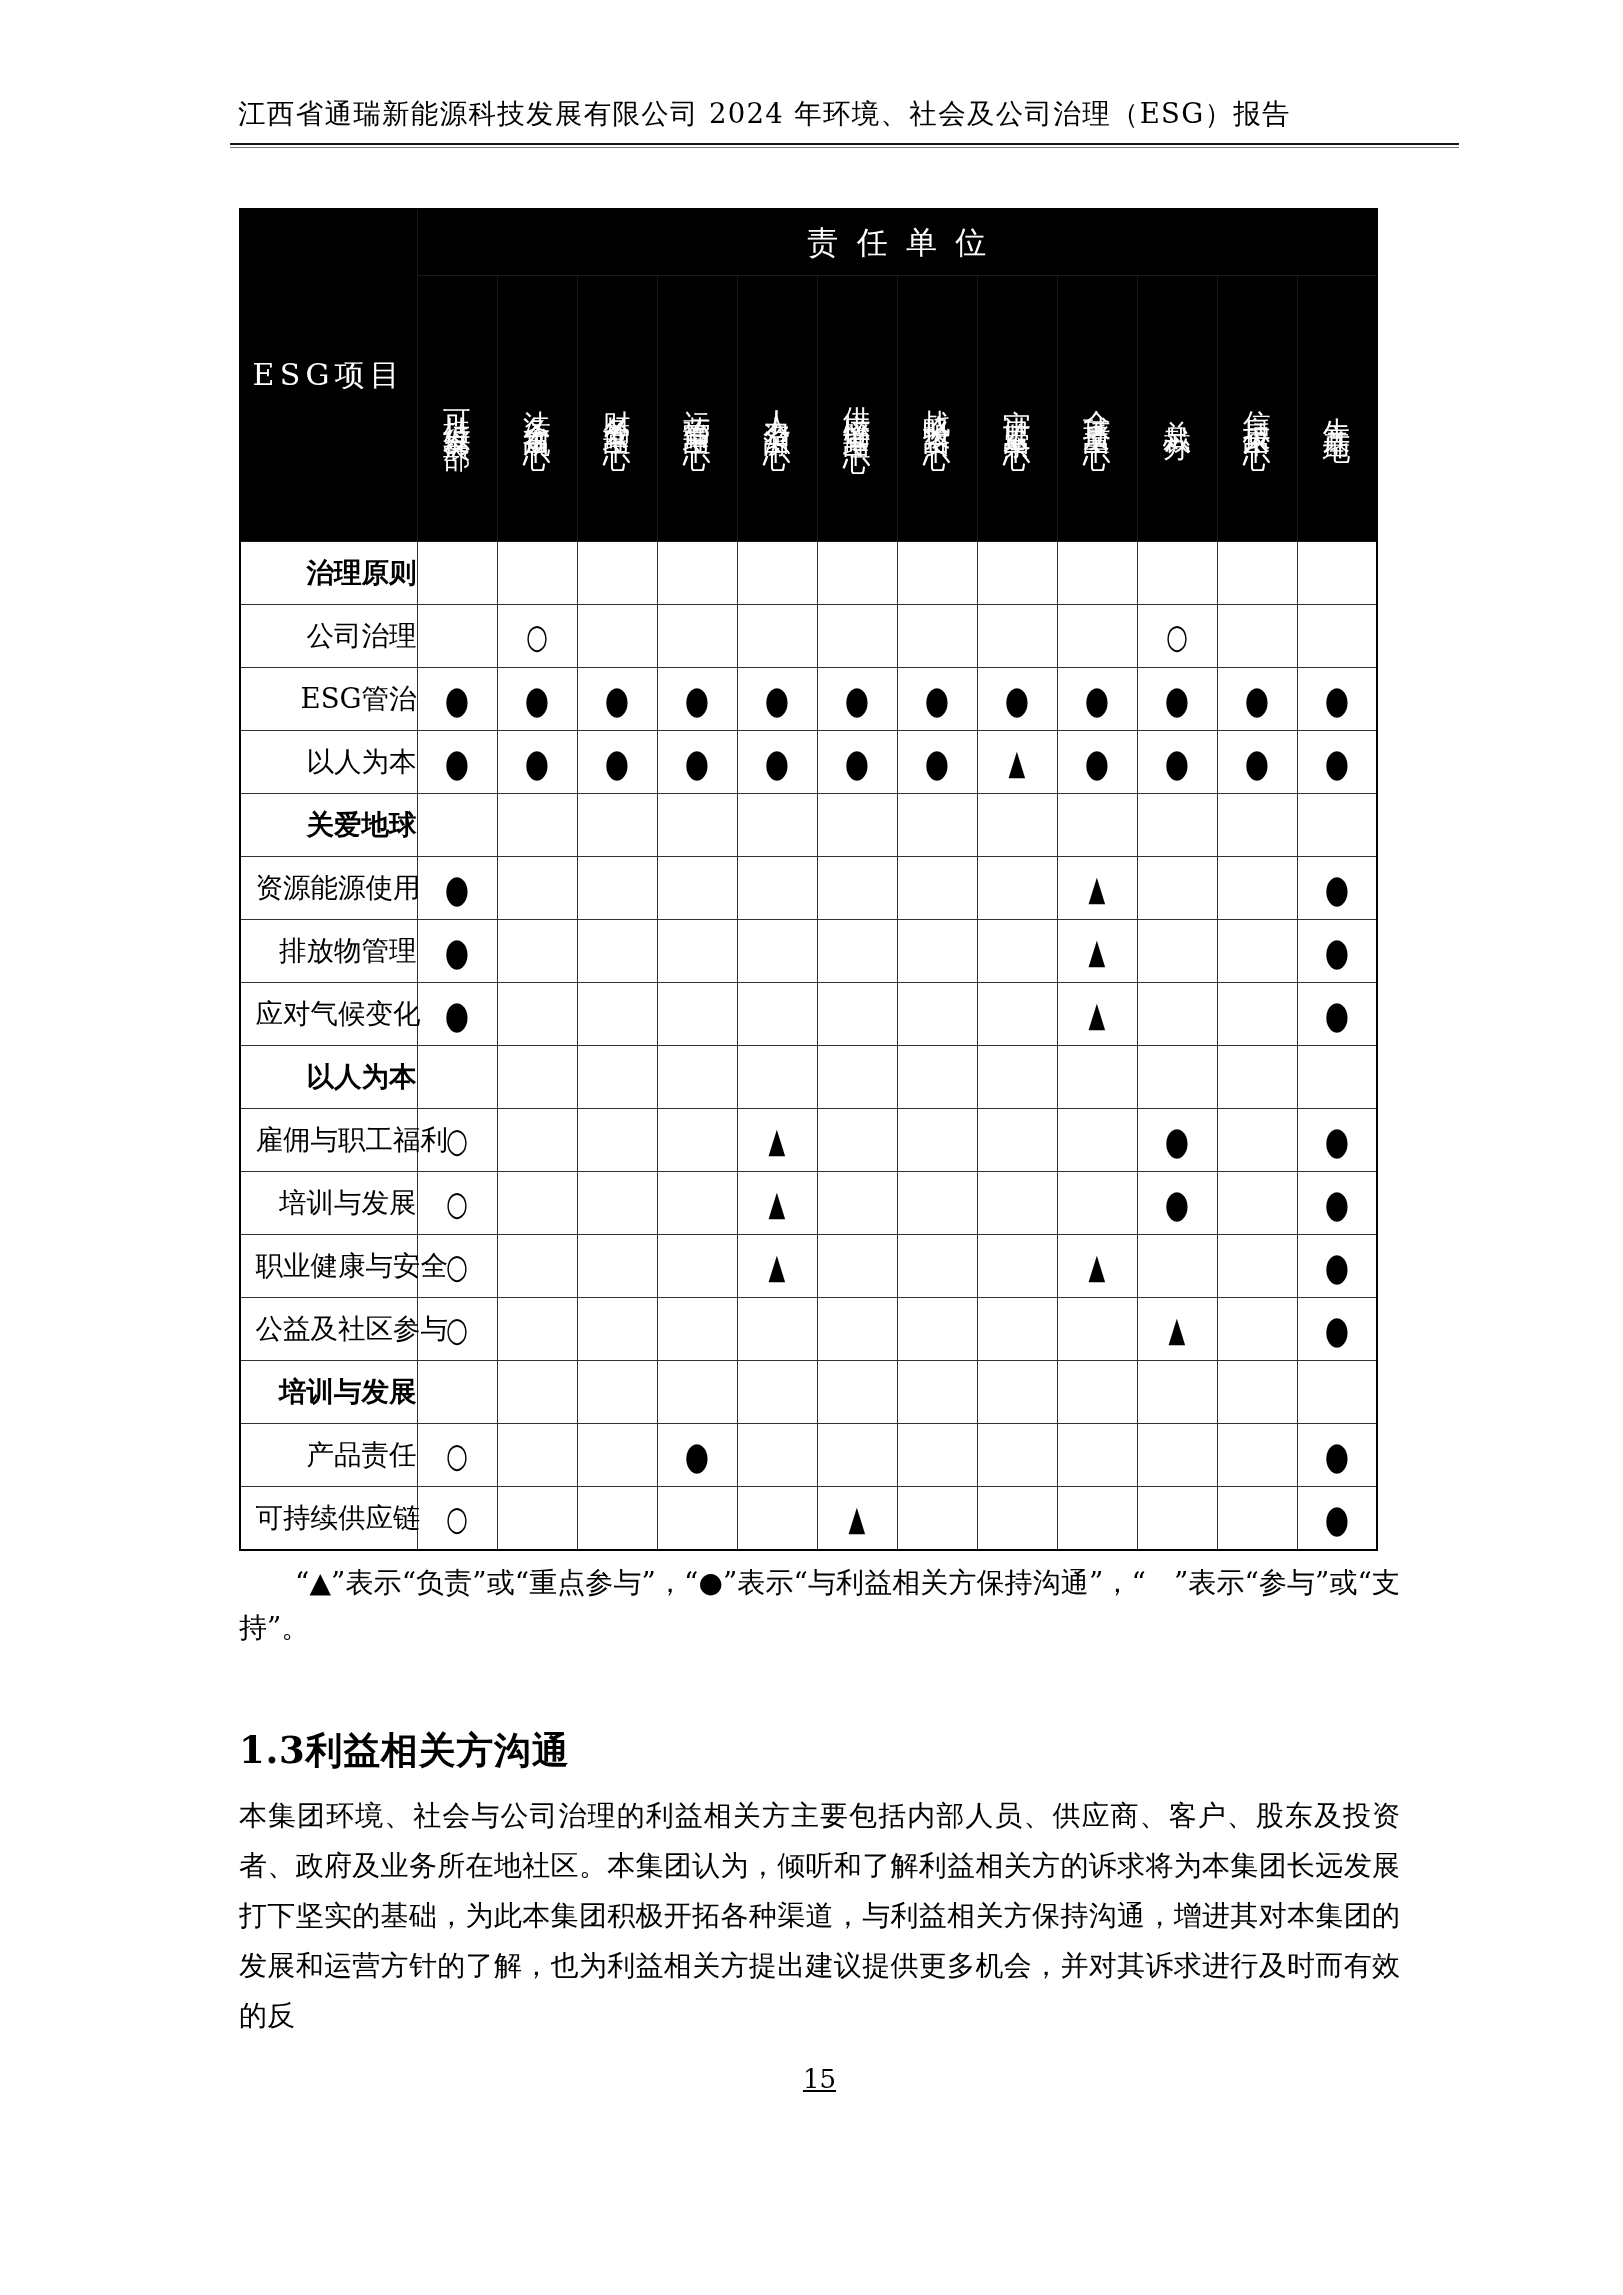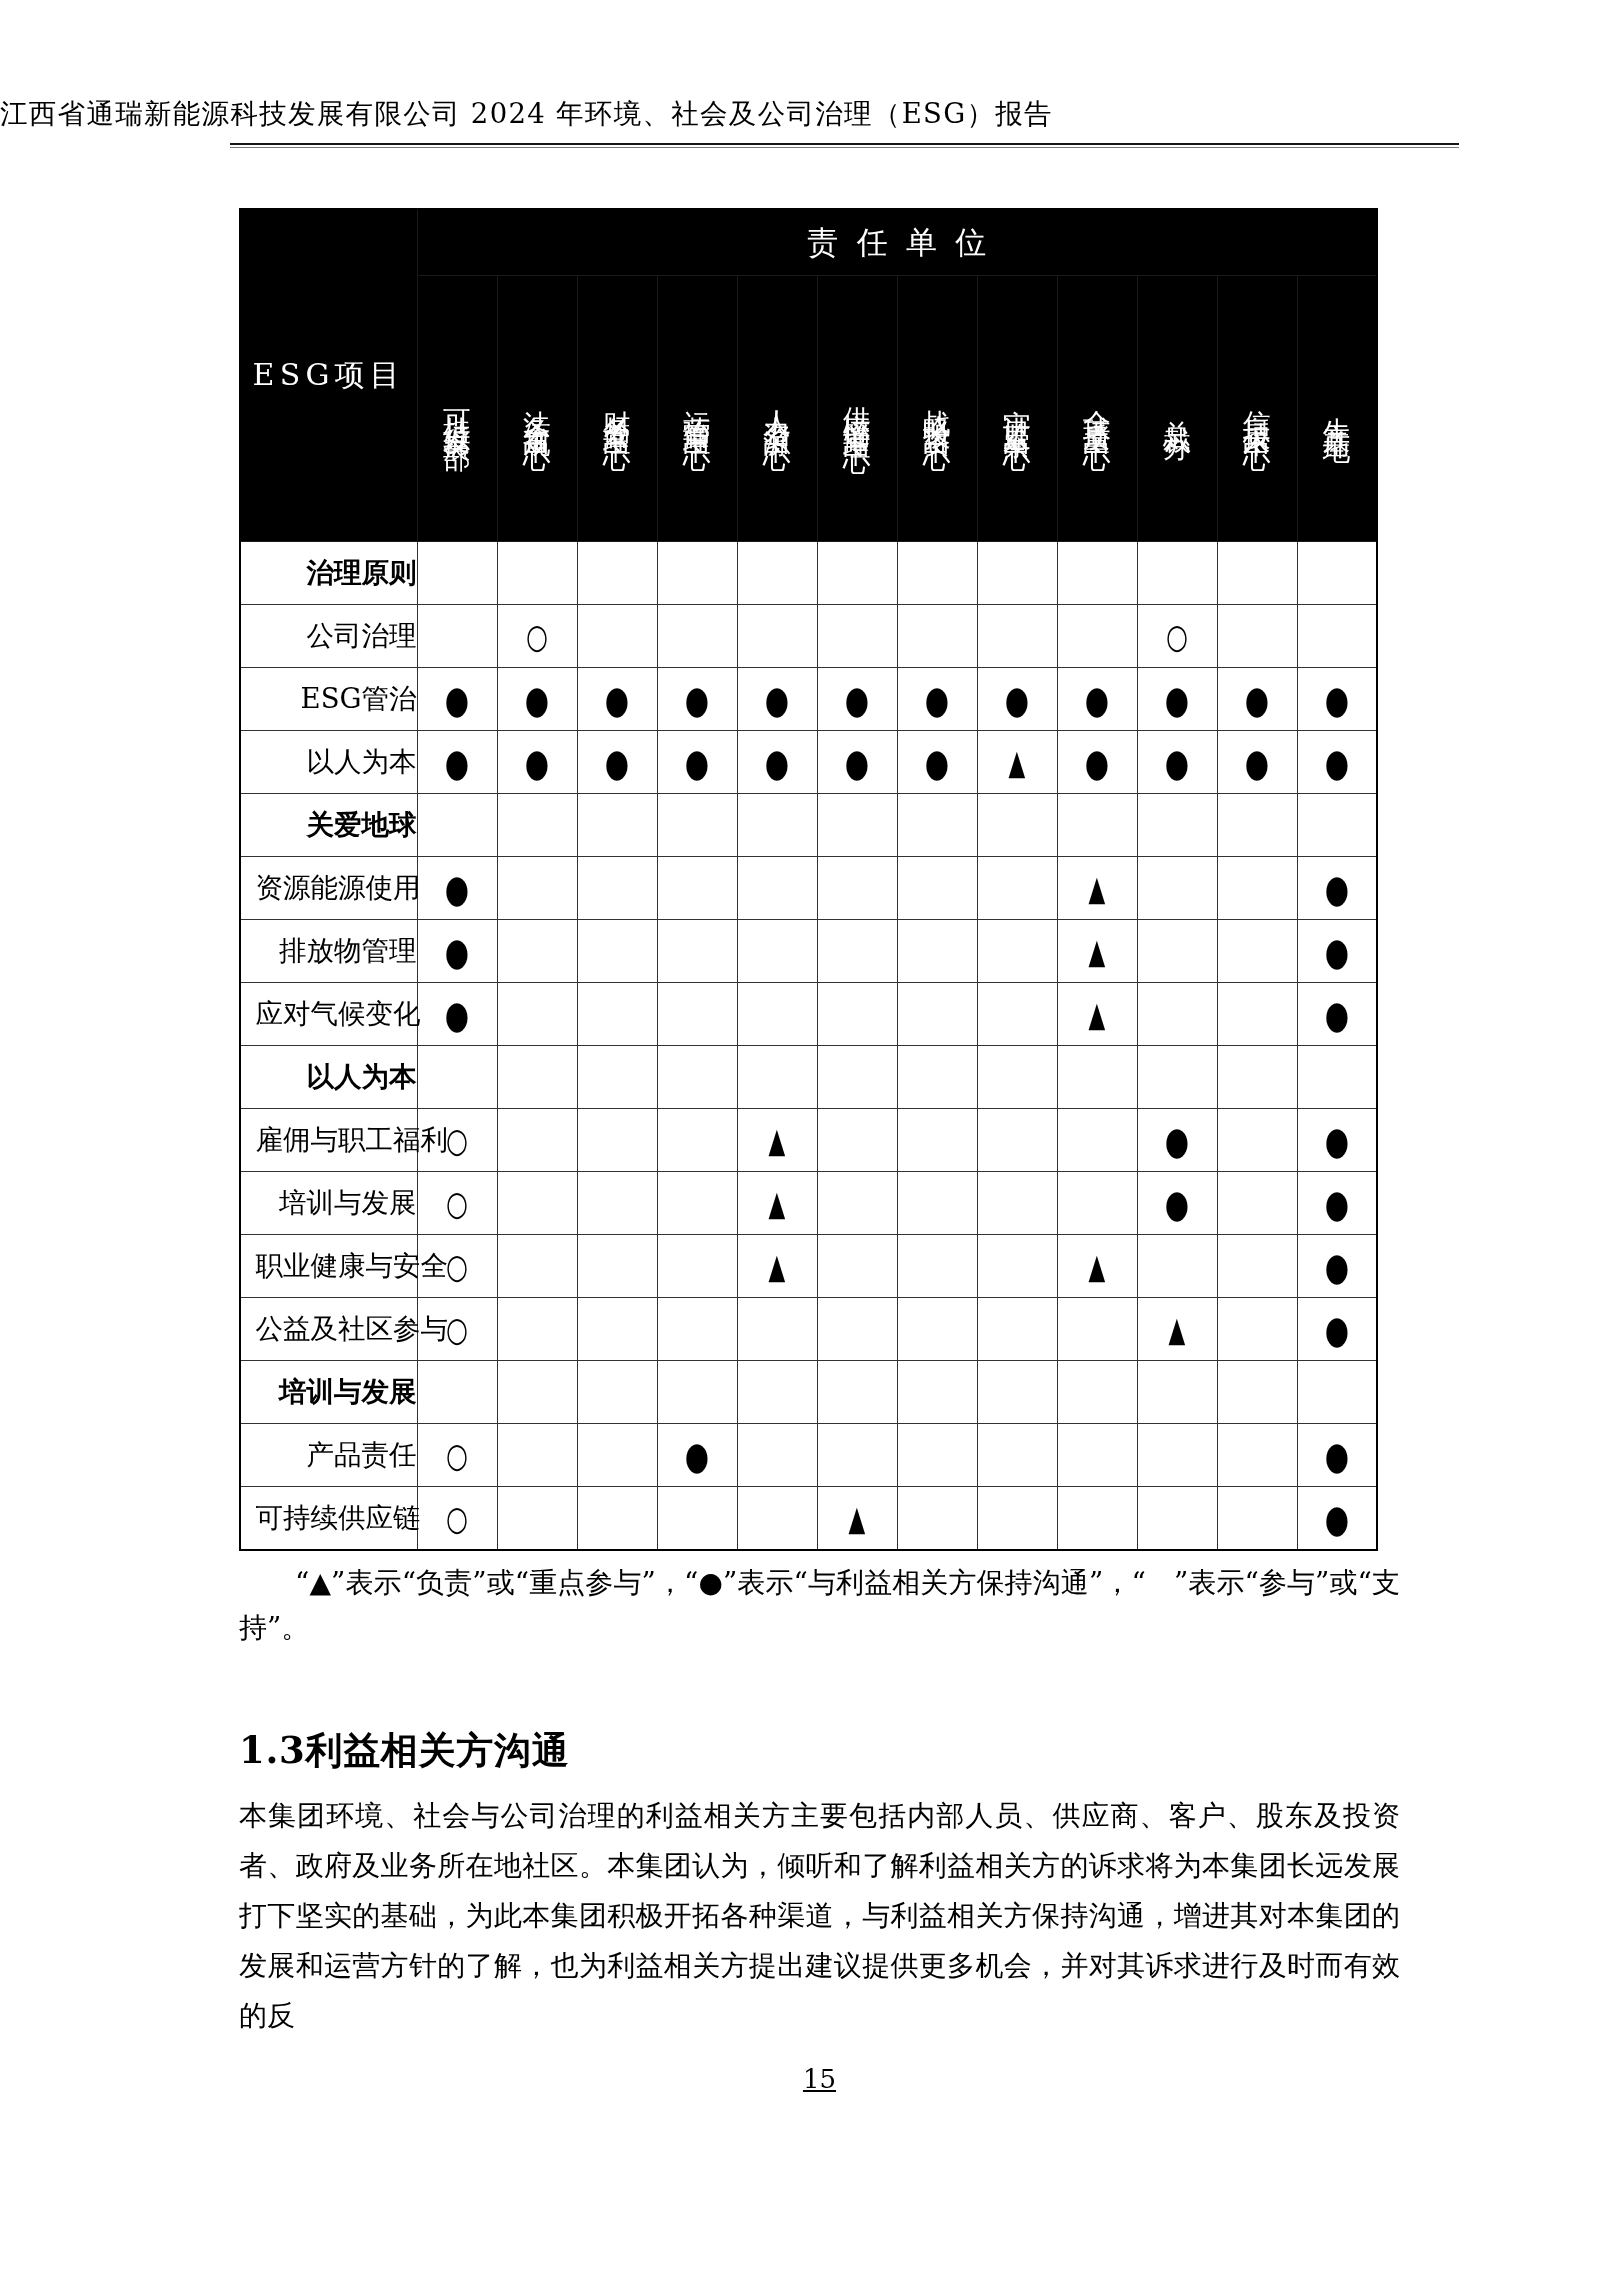--- a/index.html
+++ b/index.html
@@ -3,21 +3,21 @@
 <meta charset="utf-8">
 <style>
   html,body { margin:0; padding:0; }
   body {
     width:1623px; height:2295px; background:#ffffff; color:#000;
     font-family:"DejaVu Serif","Liberation Serif",serif;
     position:relative; overflow:hidden;
   }
   .doc-header { padding-top:96px; }
   .doc-header-title {
-    text-align:left; padding-right:94px; font-size:27.5px; letter-spacing:1.3px; white-space:nowrap;
+    text-align:center; padding-right:94px; font-size:27.5px; letter-spacing:1.3px; white-space:nowrap;
   }
   .rule-thick { height:2.6px; background:#161616; width:1229px; margin:10.5px 0 0 230px; }
   .rule-thin  { height:1.3px; background:#7a7a7a; width:1229px; margin:2px 0 0 230px; }
 
   .content { margin-left:239px; width:1161px; }
 
   table.esg-table {
     border-collapse:collapse; table-layout:fixed; margin-top:60px;
     width:1137px; border:2px solid #000;
   }

